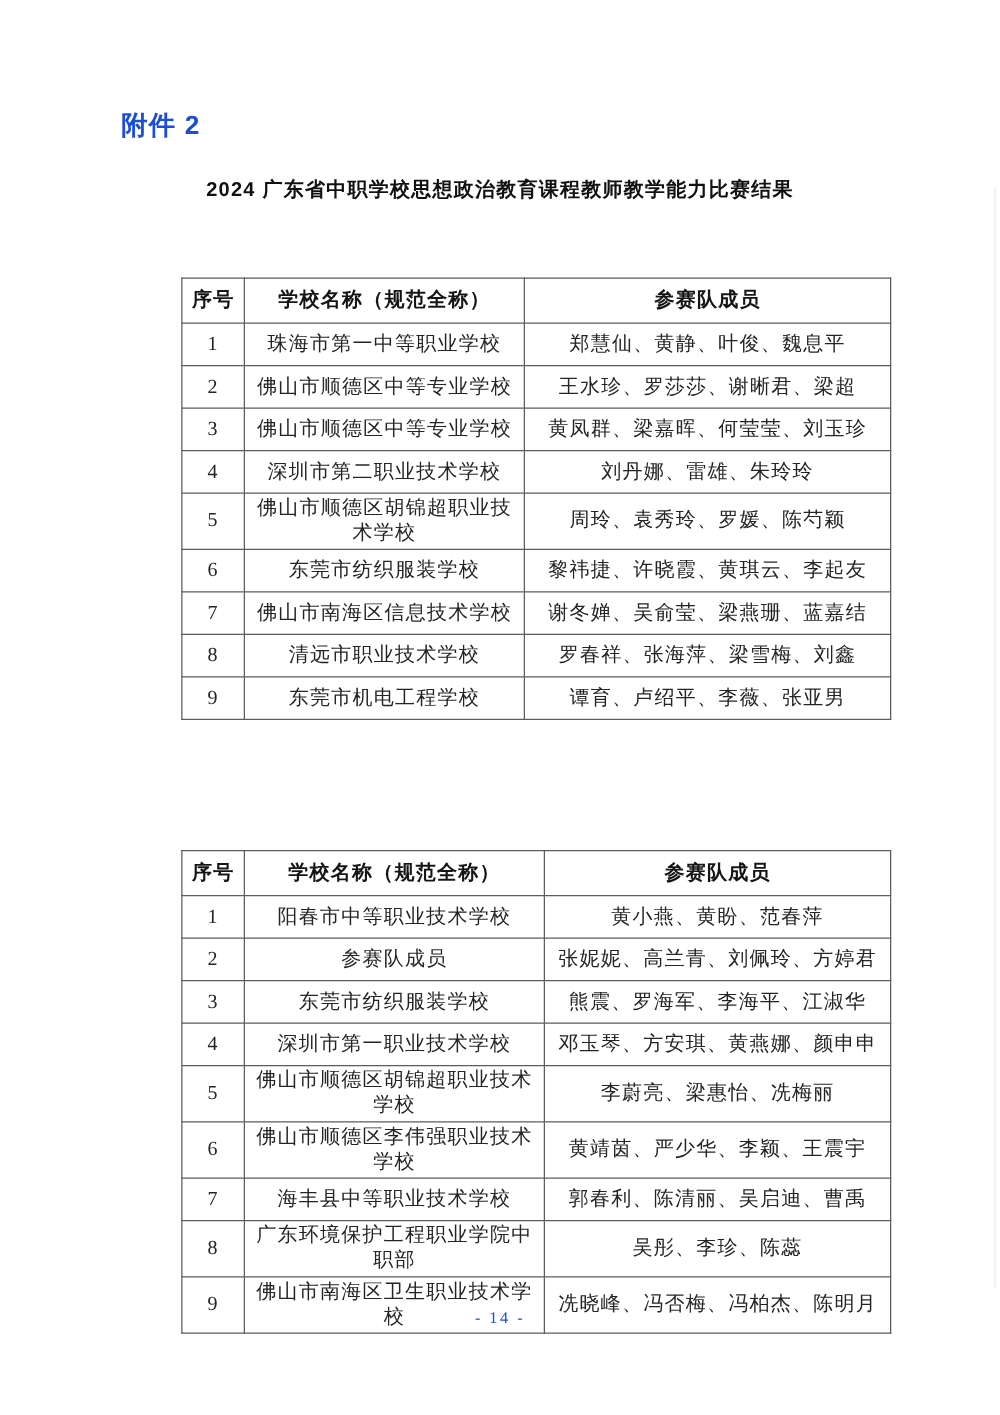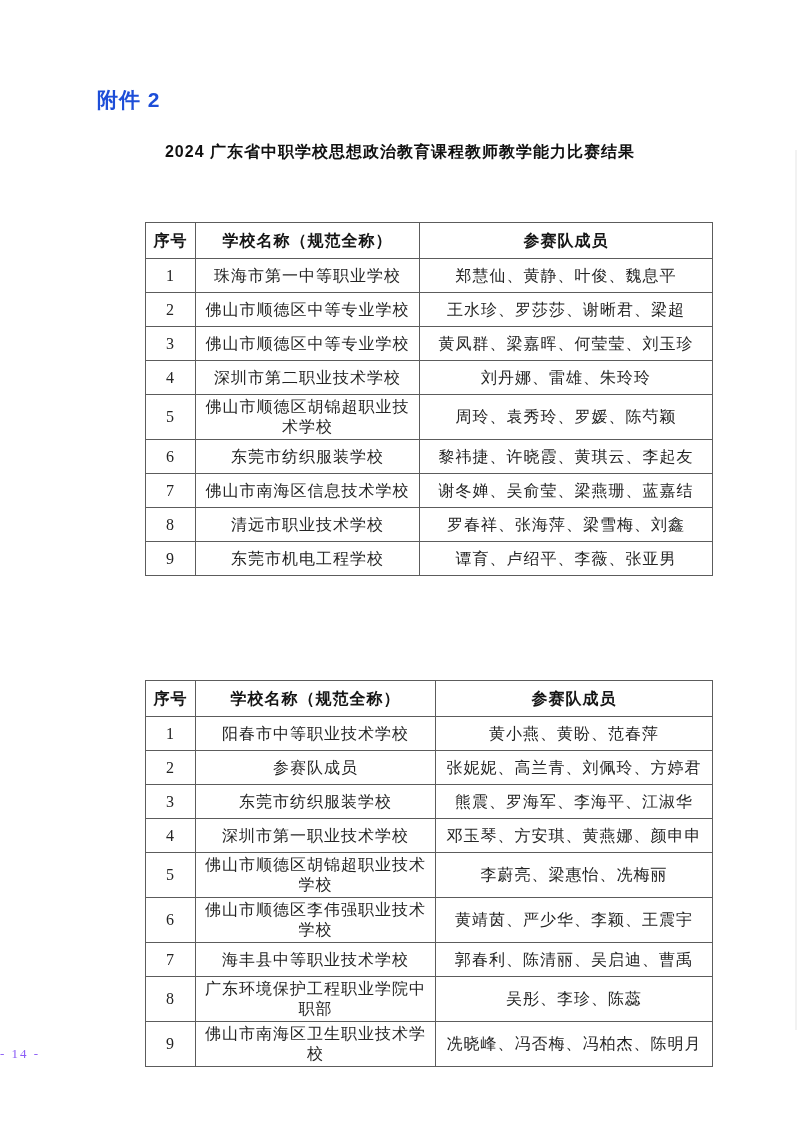--- a/index.html
+++ b/index.html
@@ -79,24 +79,24 @@
     font-weight: bold;
     font-size: 16px;
     height: 31px;
     color: #151515;
   }
   .page-footer {
     position: absolute;
     left: 0;
     right: 0;
     top: 1046px;
-    text-align: left;
+    text-align: center;
     font-size: 13px;
     letter-spacing: 2px;
-    color: #8b5cf6;
+    color: #1d4ed8;
   }
   
   .scan-edge {
     position: absolute;
     right: 3px;
     top: 150px;
     width: 2px;
     height: 880px;
     background: #f2f2f2;
   }

